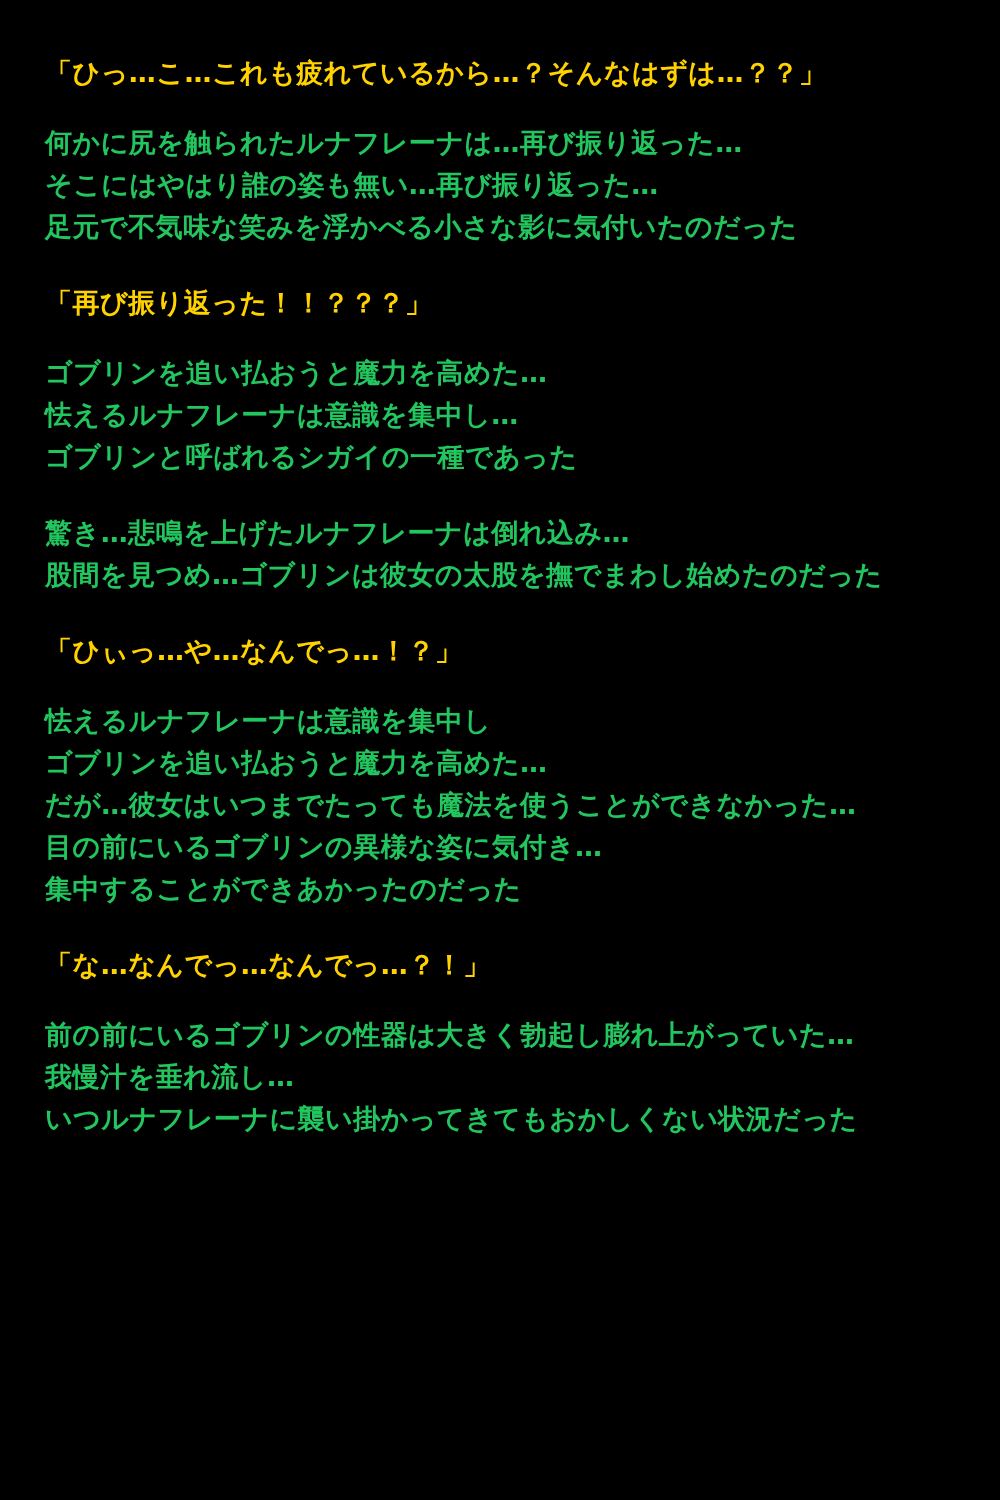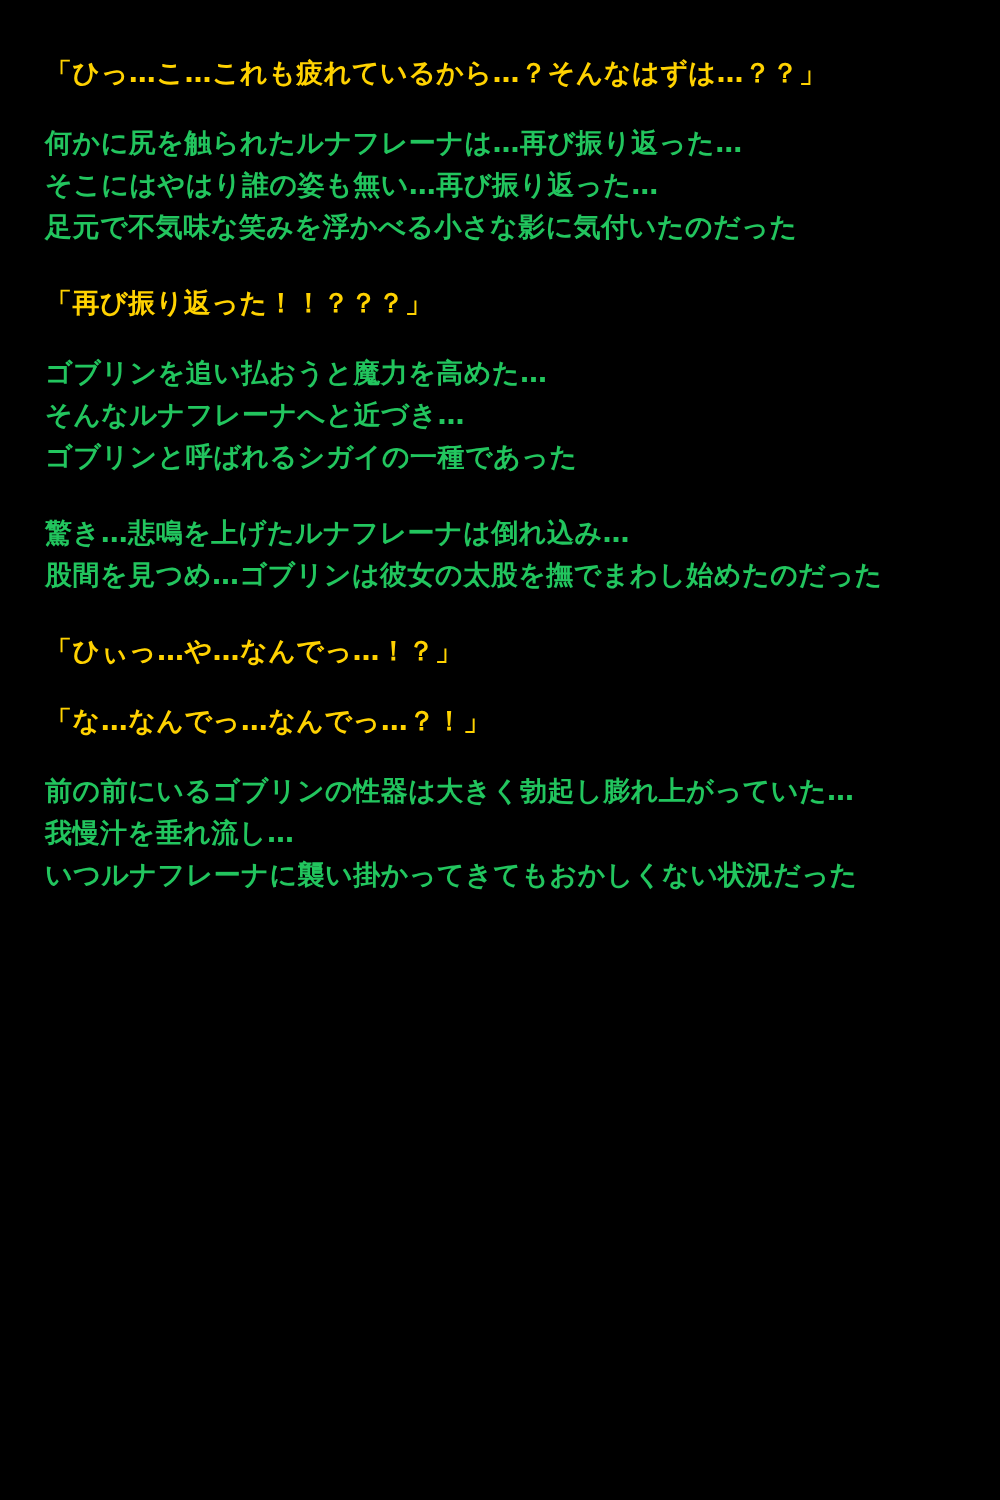--- a/index.html
+++ b/index.html
@@ -55,29 +55,36 @@
       <div class="block narration">
         <div class="line">何かに尻を触られたルナフレーナは…再び振り返った…</div>
         <div class="line">そこにはやはり誰の姿も無い…再び振り返った…</div>
         <div class="line">足元で不気味な笑みを浮かべる小さな影に気付いたのだった</div>
       </div>
       <div class="block dialogue">
         <div class="line">「再び振り返った！！？？？」</div>
       </div>
       <div class="block narration">
         <div class="line">ゴブリンを追い払おうと魔力を高めた…</div>
-        <div class="line">そんなルナフレーナへと近づき…</div>
+        <div class="line">怯えるルナフレーナは意識を集中し…</div>
         <div class="line">ゴブリンと呼ばれるシガイの一種であった</div>
       </div>
       <div class="block narration">
         <div class="line">驚き…悲鳴を上げたルナフレーナは倒れ込み…</div>
         <div class="line">股間を見つめ…ゴブリンは彼女の太股を撫でまわし始めたのだった</div>
       </div>
       <div class="block dialogue">
         <div class="line">「ひぃっ…や…なんでっ…！？」</div>
+      </div>
+      <div class="block narration">
+        <div class="line">怯えるルナフレーナは意識を集中し</div>
+        <div class="line">ゴブリンを追い払おうと魔力を高めた…</div>
+        <div class="line">だが…彼女はいつまでたっても魔法を使うことができなかった…</div>
+        <div class="line">目の前にいるゴブリンの異様な姿に気付き…</div>
+        <div class="line">集中することができあかったのだった</div>
       </div>
       <div class="block dialogue">
         <div class="line">「な…なんでっ…なんでっ…？！」</div>
       </div>
       <div class="block narration">
         <div class="line">前の前にいるゴブリンの性器は大きく勃起し膨れ上がっていた…</div>
         <div class="line">我慢汁を垂れ流し…</div>
         <div class="line">いつルナフレーナに襲い掛かってきてもおかしくない状況だった</div>
       </div>
     </div>

